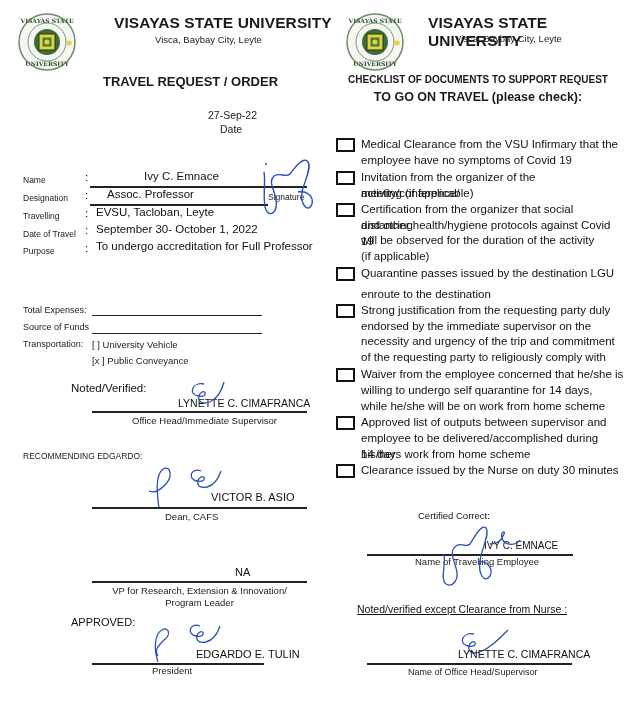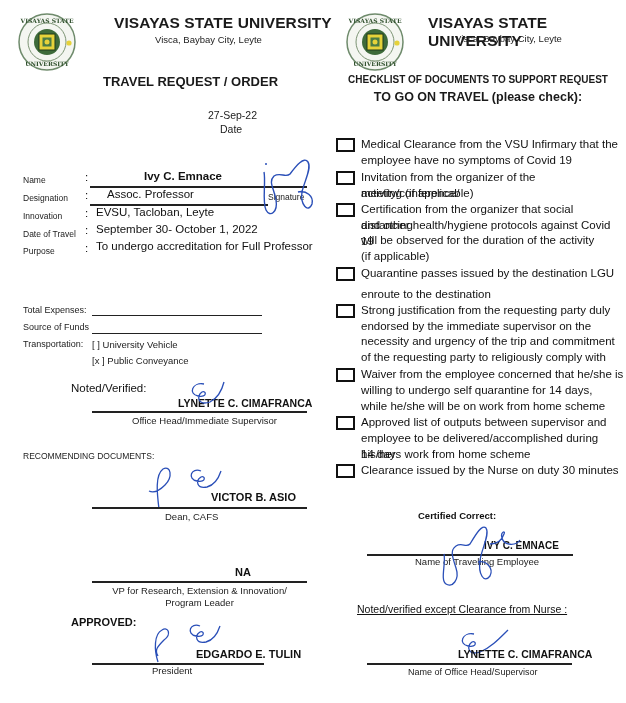--- a/index.html
+++ b/index.html
@@ -5,21 +5,21 @@
   html, body { margin: 0; padding: 0; background: #ffffff; }
   body { width: 626px; height: 703px; position: relative; overflow: hidden; font-family: "Liberation Sans", sans-serif; color: #111; }
   .abs { position: absolute; }
   .logo { width: 60px; height: 60px; }
   .uni { font-weight: bold; font-size: 15.5px; letter-spacing: 0.1px; color: #1a1a1a; margin-left: 8px; }
   .addr { font-size: 9.5px; color: #222; }
   .title { font-weight: bold; font-size: 13px; color: #1a1a1a; }
   .small { font-size: 9px; color: #222; }
   .lbl { font-size: 8.5px; color: #222; }
   .val { font-size: 11.5px; color: #111; }
-  .bold { font-weight: bold; padding-left: 48px; }
+  .bold { font-weight: normal; padding-left: 48px; }
   .line { position: absolute; height: 1.5px; background: #222; }
   .center { text-align: center; }
   .chk { position: absolute; width: 19px; height: 14px; border: 2px solid #111; box-sizing: border-box; }
   .ci { position: absolute; font-size: 11.5px; line-height: 16px; color: #111; }
   .sig { position: absolute; pointer-events: none; }
 </style>
 </head>
 <body>
 
 <div>
@@ -49,21 +49,21 @@
     <div class="abs val" style="left:85px; top:171px;">:</div>
     <div class="abs val bold" style="left:96px; top:170px;">Ivy C. Emnace</div>
     <div class="line" style="left:90px; top:186px; width:217px;"></div>
 
     <div class="abs lbl" style="left:23px; top:193px;">Designation</div>
     <div class="abs val" style="left:85px; top:189px;">:</div>
     <div class="abs val" style="left:107px; top:188px;">Assoc. Professor</div>
     <div class="line" style="left:90px; top:204px; width:178px;"></div>
     <div class="abs lbl" style="left:268px; top:192px;">Signature</div>
 
-    <div class="abs lbl" style="left:23px; top:211px;">Innovation</div>
+    <div class="abs lbl" style="left:23px; top:211px;">Travelling</div>
     <div class="abs val" style="left:85px; top:207px;">:</div>
     <div class="abs val" style="left:96px; top:206px;">EVSU, Tacloban, Leyte</div>
 
     <div class="abs lbl" style="left:23px; top:229px;">Date of Travel</div>
     <div class="abs val" style="left:85px; top:224px;">:</div>
     <div class="abs val" style="left:96px; top:223px;">September 30- October 1, 2022</div>
 
     <div class="abs lbl" style="left:23px; top:246px;">Purpose</div>
     <div class="abs val" style="left:85px; top:242px;">:</div>
     <div class="abs val" style="left:96px; top:240px;">To undergo accreditation for Full Professor</div>
@@ -83,21 +83,21 @@
   <div class="abs lbl" style="left:92px; top:355px; font-size:9.5px;">[x ] Public Conveyance</div>
 
   <div class="abs" style="left:23px; top:382px; font-size:11.5px;padding-left:48px;">Noted/Verified:</div>
   <div class="abs bold" style="left:130px; top:397px; font-size:10.5px;">LYNETTE C. CIMAFRANCA</div>
   <div class="line" style="left:92px; top:411px; width:215px;"></div>
   <div class="abs small" style="left:132px; top:415px; font-size:9.5px;">Office Head/Immediate Supervisor</div>
   <svg class="sig" style="left:182px; top:380px;" width="44" height="30" viewBox="0 0 44 30">
     <path d="M22 4 C10 2, 6 14, 16 16 C26 18, 24 10, 20 12 C14 16, 16 26, 28 22 C36 18, 40 10, 42 2" fill="none" stroke="#2a4fb8" stroke-width="1.3"></path>
   </svg>
 
-  <div class="abs small" style="left:23px; top:451px; font-size:8.5px;">RECOMMENDING DOCUMENTS:</div>
+  <div class="abs small" style="left:23px; top:451px; font-size:8.5px;">RECOMMENDING EDGARDO:</div>
   <svg class="sig" style="left:145px; top:463px;" width="80" height="50" viewBox="0 0 80 50">
     <path d="M14 46 C12 30, 10 12, 18 6 C26 2, 28 14, 20 22 C14 28, 8 30, 4 28" fill="none" stroke="#2a4fb8" stroke-width="1.3"></path>
     <path d="M56 8 C46 4, 42 16, 52 18 C62 20, 60 12, 56 14 C50 18, 52 26, 62 24 C70 22, 74 14, 76 8" fill="none" stroke="#2a4fb8" stroke-width="1.3"></path>
   </svg>
   <div class="abs bold" style="left:163px; top:491px; font-size:11px;">VICTOR B. ASIO</div>
   <div class="line" style="left:92px; top:507px; width:215px;"></div>
   <div class="abs small" style="left:165px; top:511px; font-size:9.5px;">Dean, CAFS</div>
 
   <div class="abs bold" style="left:187px; top:566px; font-size:11px;">NA</div>
   <div class="line" style="left:92px; top:581px; width:215px;"></div>

